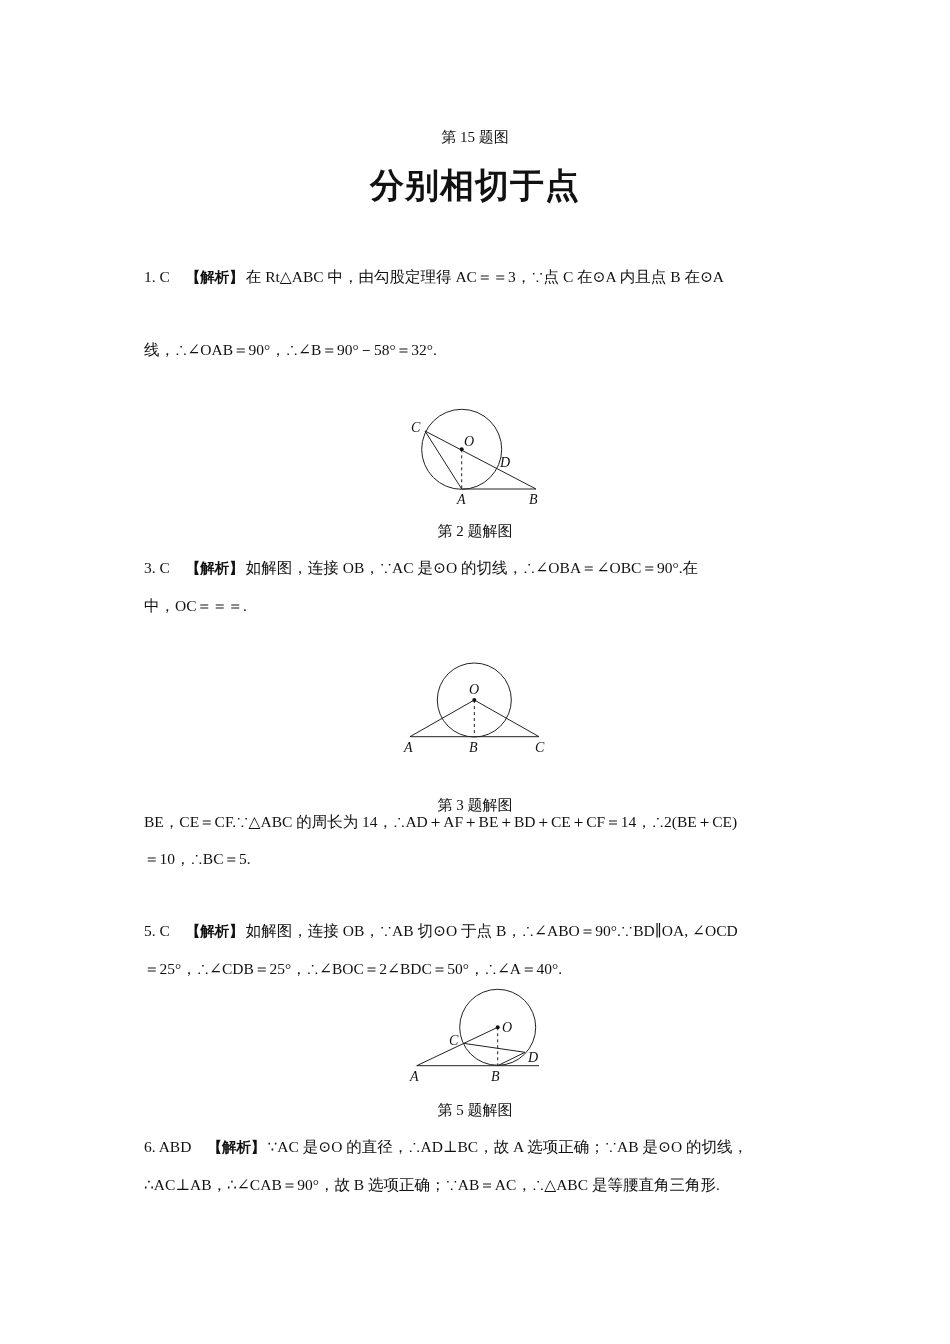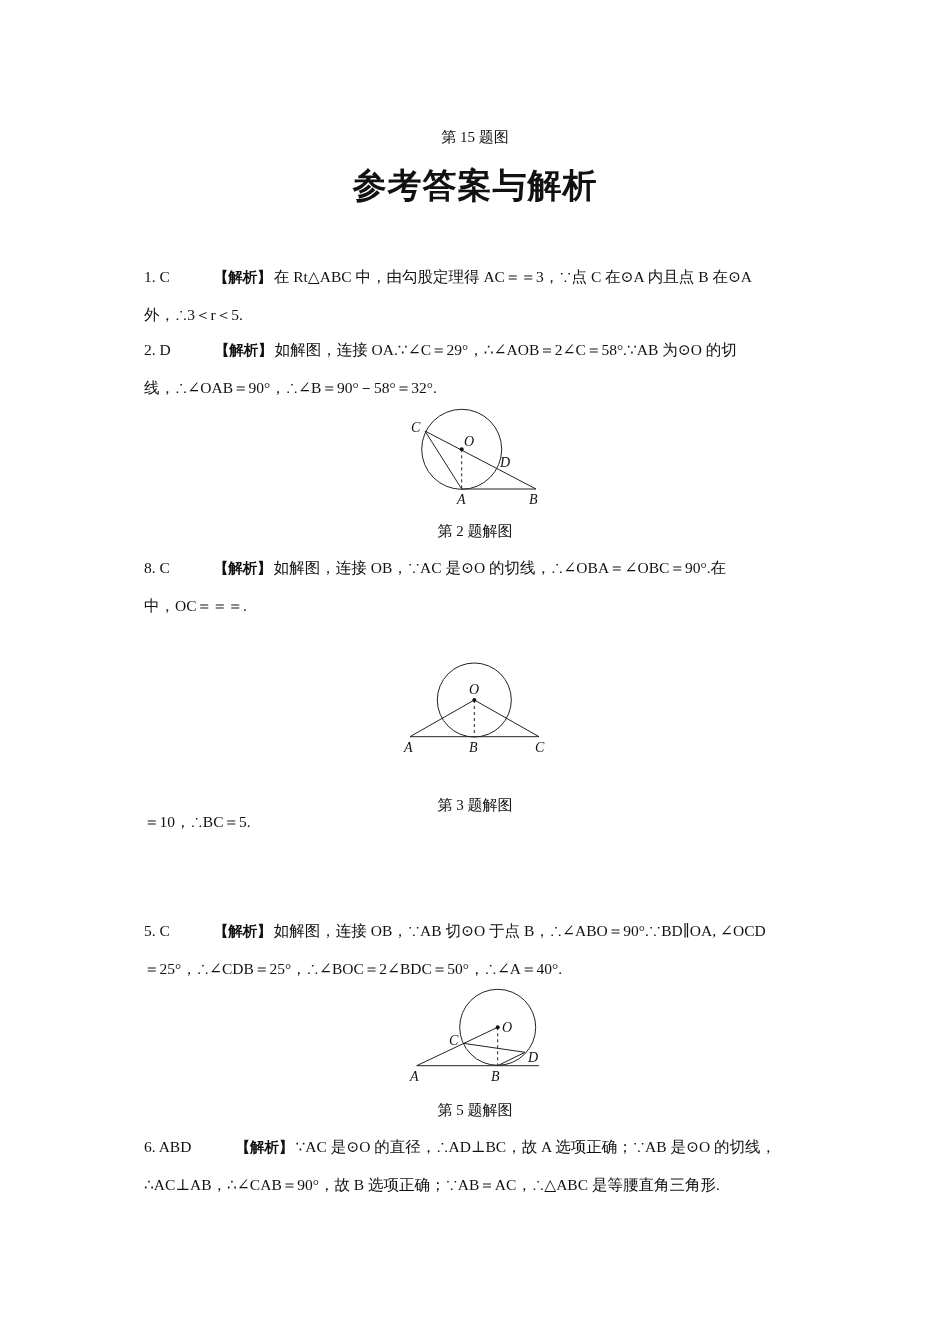--- a/index.html
+++ b/index.html
@@ -5,37 +5,35 @@
   html, body { margin: 0; padding: 0; background: #ffffff; }
   body { width: 950px; height: 1344px; position: relative; overflow: hidden;
          font-family: "Liberation Serif", "DejaVu Serif", serif; color: #111; }
   .caption { position: absolute; left: 0; width: 950px; text-align: center; font-size: 15px; }
   .title { position: absolute; left: 0; width: 950px; top: 163px; text-align: center;
            font-family: "DejaVu Sans", "Liberation Sans", sans-serif; font-weight: bold;
            font-size: 34px; letter-spacing: 1px; }
   .para { position: absolute; left: 144px; width: 664px; font-size: 15.5px; line-height: 37px;
           text-align: justify; }
   .para .num { margin-right: 16px; }
-  .para .tag { font-family: "DejaVu Sans", sans-serif; font-weight: bold; font-size: 14.5px; margin-right: 2px; margin-left: 28px; }
+  .para .tag { font-family: "DejaVu Sans", sans-serif; font-weight: bold; font-size: 14.5px; margin-right: 2px; }
   svg.fig { position: absolute; left: 0; top: 0; }
   svg text { font-family: "Liberation Serif", serif; font-style: italic; font-size: 14px; fill: #111; }
 </style>
 </head>
 <body>
 
 <div class="caption" style="top:128px;">第 15 题图</div>
-<div class="title">参考答案与解析</div>
+<div class="title">分别相切于点</div>
 
 <div class="para" style="top:258px;">
   <div><span class="num">1. C</span><span class="tag">【解析】</span><span>在 Rt△ABC 中，由勾股定理得 AC＝＝3，∵点 C 在⊙A 内且点 B 在⊙A</span></div>
-  <div>外，∴3＜r＜5.</div>
 </div>
 
 <div class="para" style="top:331px;">
-  <div><span class="num">2. D</span><span class="tag">【解析】</span><span>如解图，连接 OA.∵∠C＝29°，∴∠AOB＝2∠C＝58°.∵AB 为⊙O 的切</span></div>
   <div>线，∴∠OAB＝90°，∴∠B＝90°－58°＝32°.</div>
 </div>
 
 <svg class="fig" width="950" height="1344">
   <g stroke="#222" stroke-width="1" fill="none">
     <circle cx="461.7" cy="449.3" r="40"></circle>
     <line x1="425" y1="431" x2="536" y2="489"></line>
     <line x1="425" y1="431" x2="461.7" y2="489"></line>
     <line x1="461.7" y1="489" x2="536" y2="489"></line>
     <line x1="461.7" y1="449.3" x2="461.7" y2="489" stroke-dasharray="3,3"></line>
@@ -72,27 +70,28 @@
   <text x="502" y="1032">O</text>
   <text x="449" y="1045">C</text>
   <text x="528" y="1062">D</text>
   <text x="410" y="1081">A</text>
   <text x="491" y="1081">B</text>
 </svg>
 
 <div class="caption" style="top:522px;">第 2 题解图</div>
 
 <div class="para" style="top:549px;">
-  <div><span class="num">8. C</span><span class="tag">【解析】</span><span>如解图，连接 OB，∵AC 是⊙O 的切线，∴∠OBA＝∠OBC＝90°.在</span></div>
+  <div><span class="num">3. C</span><span class="tag">【解析】</span><span>如解图，连接 OB，∵AC 是⊙O 的切线，∴∠OBA＝∠OBC＝90°.在</span></div>
   <div>中，OC＝＝＝.</div>
 </div>
 
 <div class="caption" style="top:796px;">第 3 题解图</div>
 
 <div class="para" style="top:803px;">
+  <div>BE，CE＝CF.∵△ABC 的周长为 14，∴AD＋AF＋BE＋BD＋CE＋CF＝14，∴2(BE＋CE)</div>
   <div>＝10，∴BC＝5.</div>
 </div>
 
 <div class="para" style="top:912px;">
   <div><span class="num">5. C</span><span class="tag">【解析】</span><span>如解图，连接 OB，∵AB 切⊙O 于点 B，∴∠ABO＝90°.∵BD∥OA, ∠OCD</span></div>
   <div>＝25°，∴∠CDB＝25°，∴∠BOC＝2∠BDC＝50°，∴∠A＝40°.</div>
 </div>
 
 <div class="caption" style="top:1101px;">第 5 题解图</div>
 

